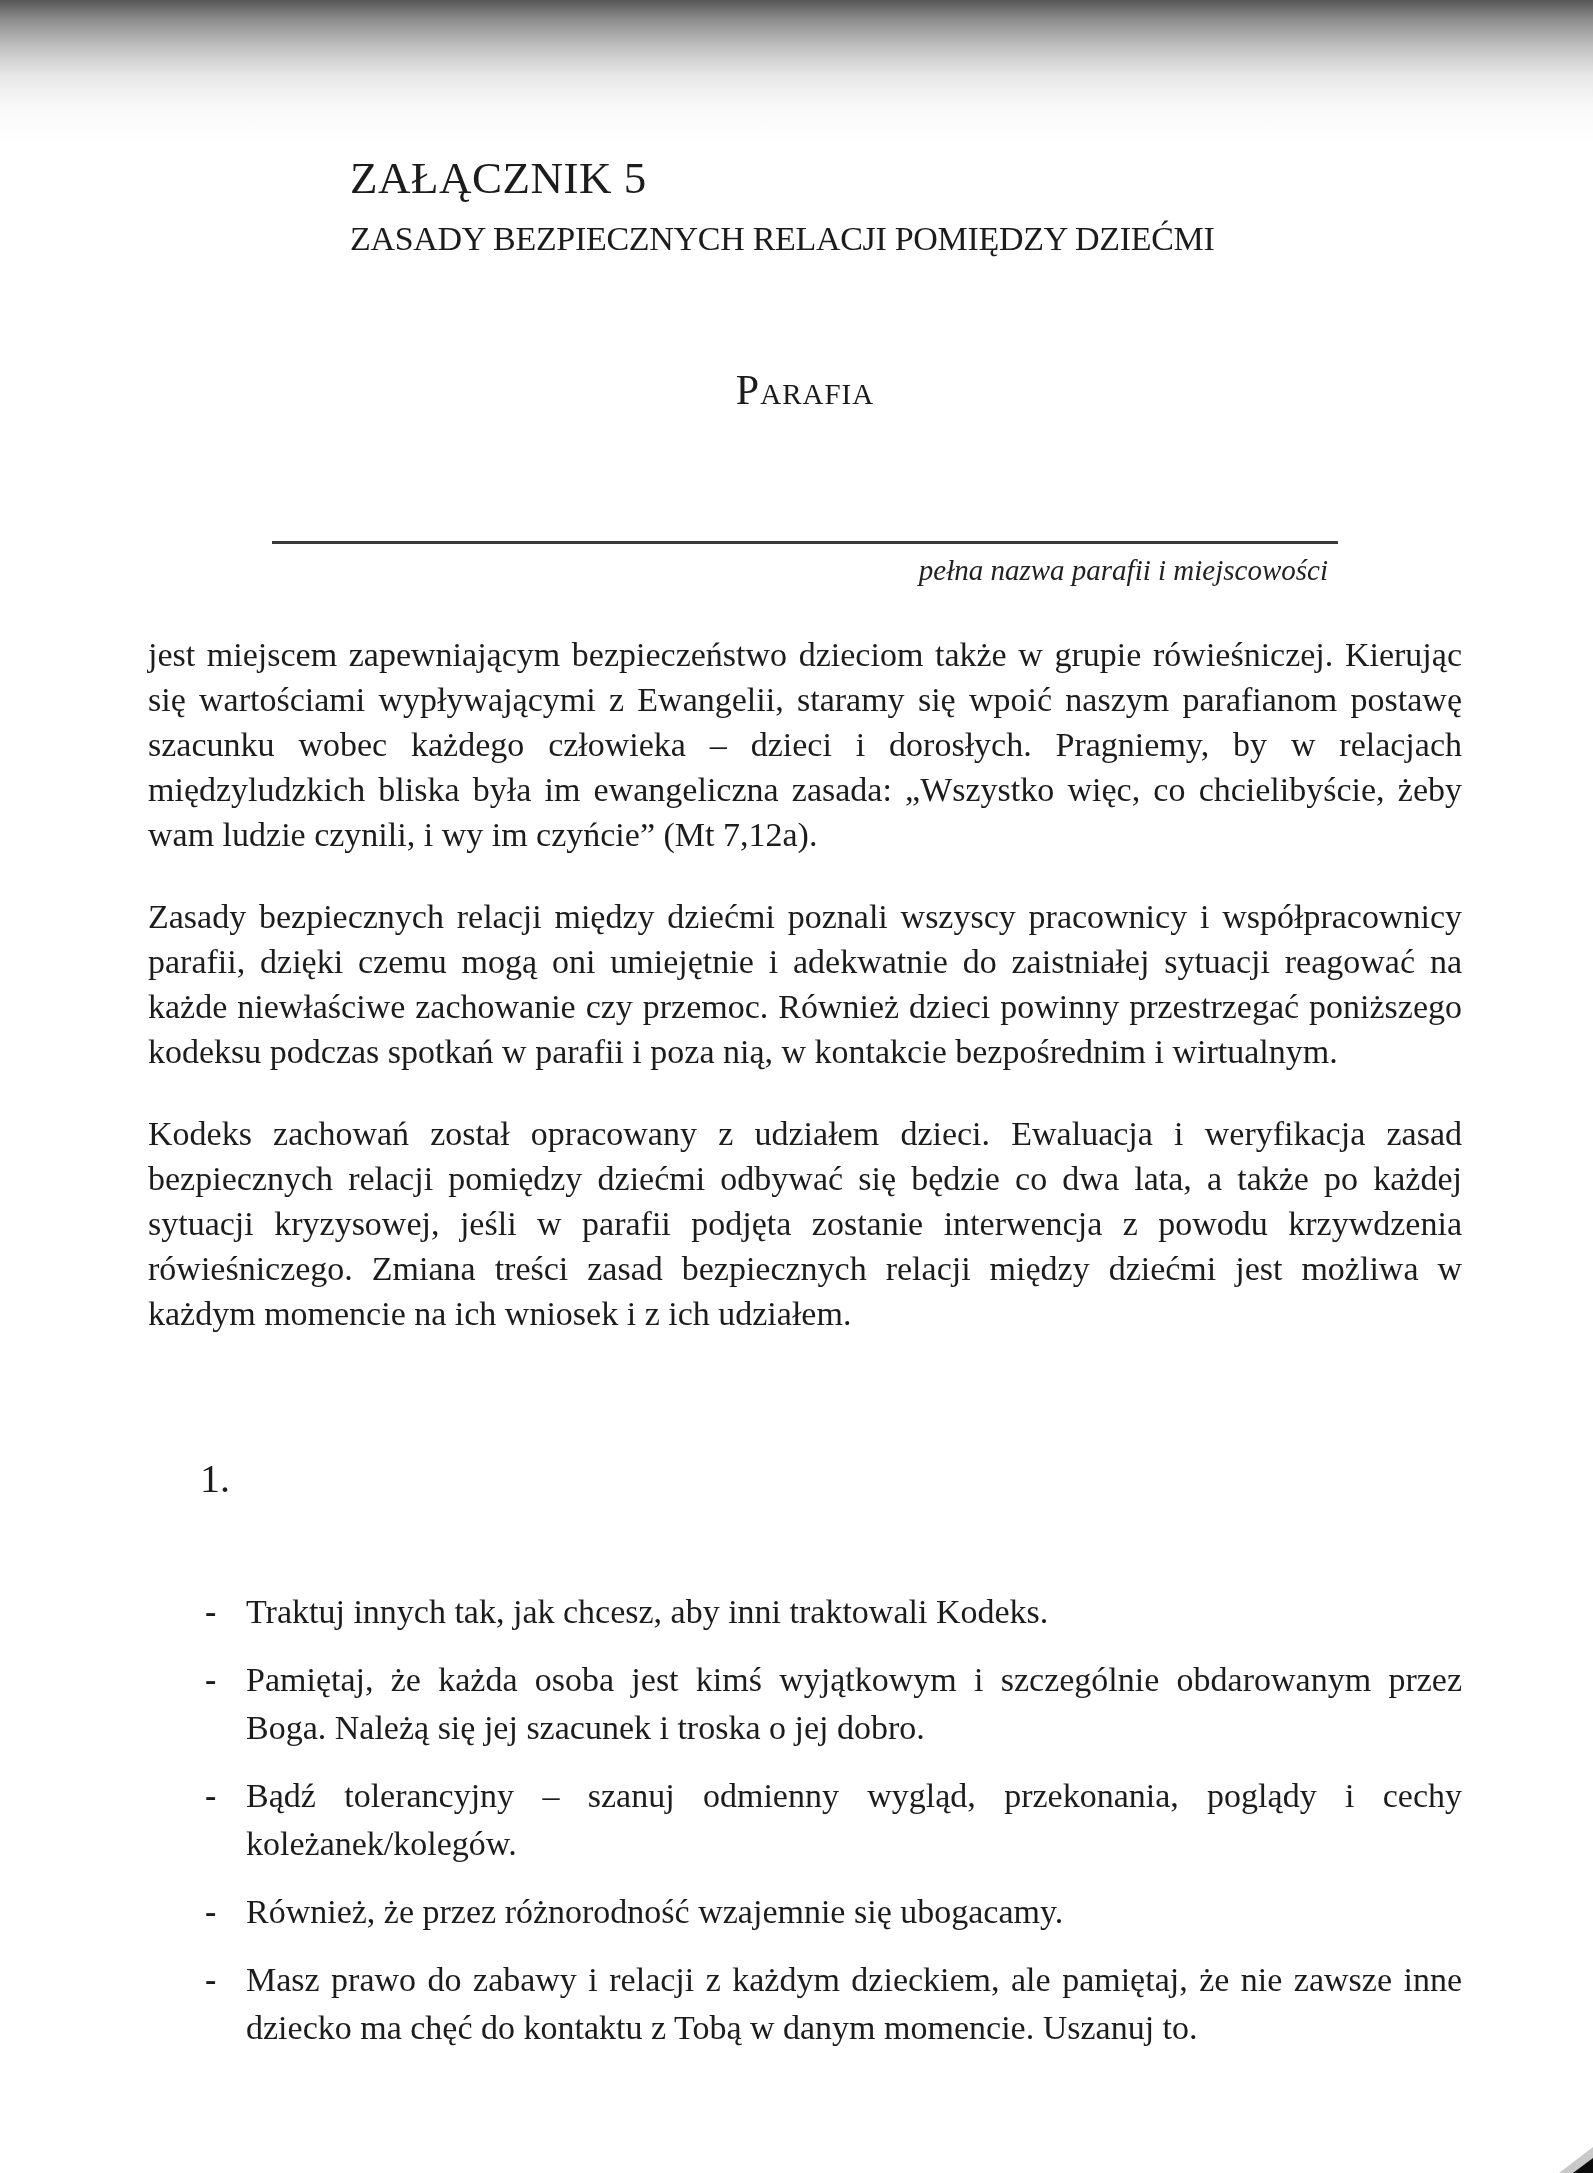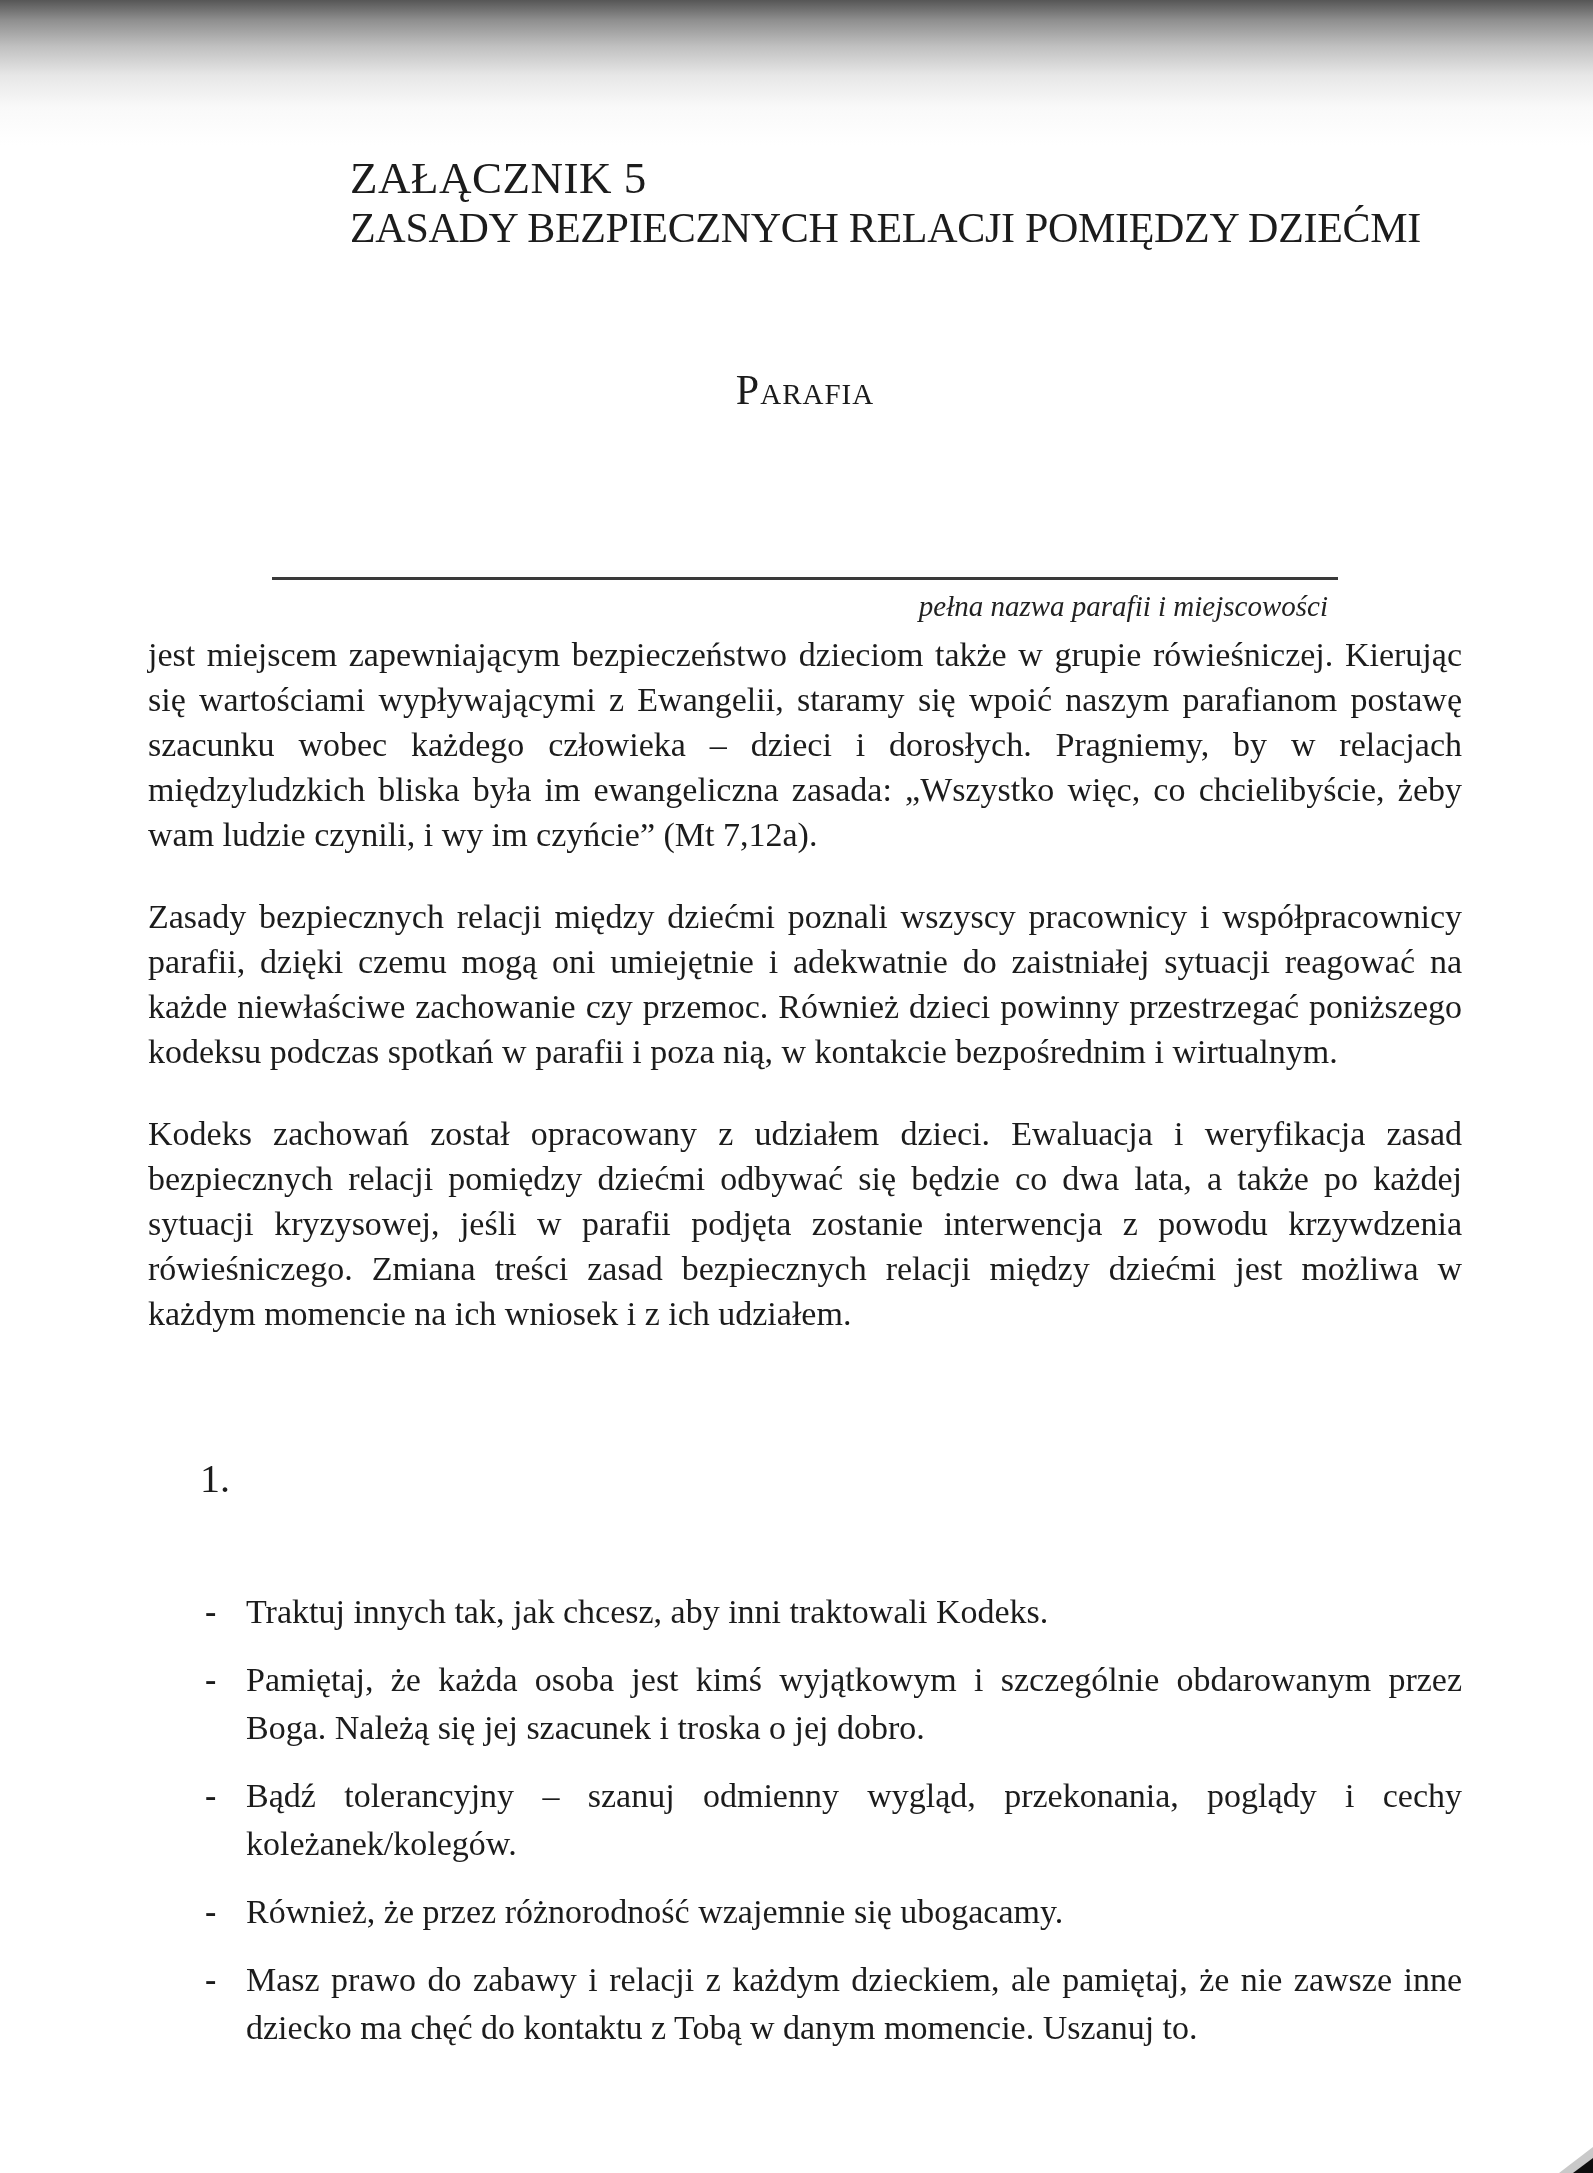--- a/index.html
+++ b/index.html
@@ -32,22 +32,22 @@
     left: 350px; top: 122px;
     font-size: 45px;
     font-weight: 400;
     line-height: 52px;
     letter-spacing: 0.5px;
     white-space: nowrap;
   }
 
   .doc-subtitle {
     position: absolute;
-    left: 350px; top: 207px;
-    font-size: 42px;
+    left: 350px; top: 218px;
+    font-size: 34px;
     line-height: 42px;
     letter-spacing: -0.3px;
     white-space: nowrap;
   }
 
   .parish-heading {
     position: absolute;
     left: 148px; top: 360px;
     width: 1314px;
     text-align: center;
@@ -55,21 +55,20 @@
     line-height: 60px;
     font-variant: small-caps;
     letter-spacing: 1px;
   }
 
   .fill-line-group {
     position: absolute;
     left: 272px; top: 541px;
     width: 1066px;
     border-top: 3px solid #3a3a3a;
-    margin-top: 36px;
   }
   .fill-line-caption {
     margin-top: 9px;
     padding-right: 10px;
     text-align: right;
     font-style: italic;
     font-size: 29px;
     line-height: 34px;
     color: #222222;
   }

